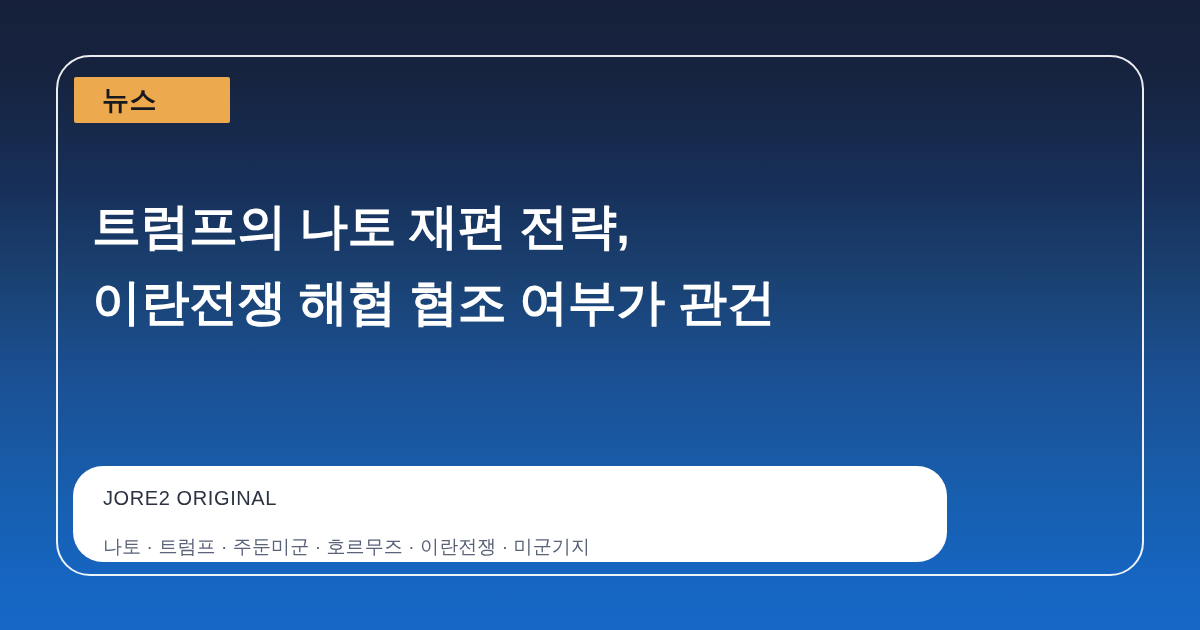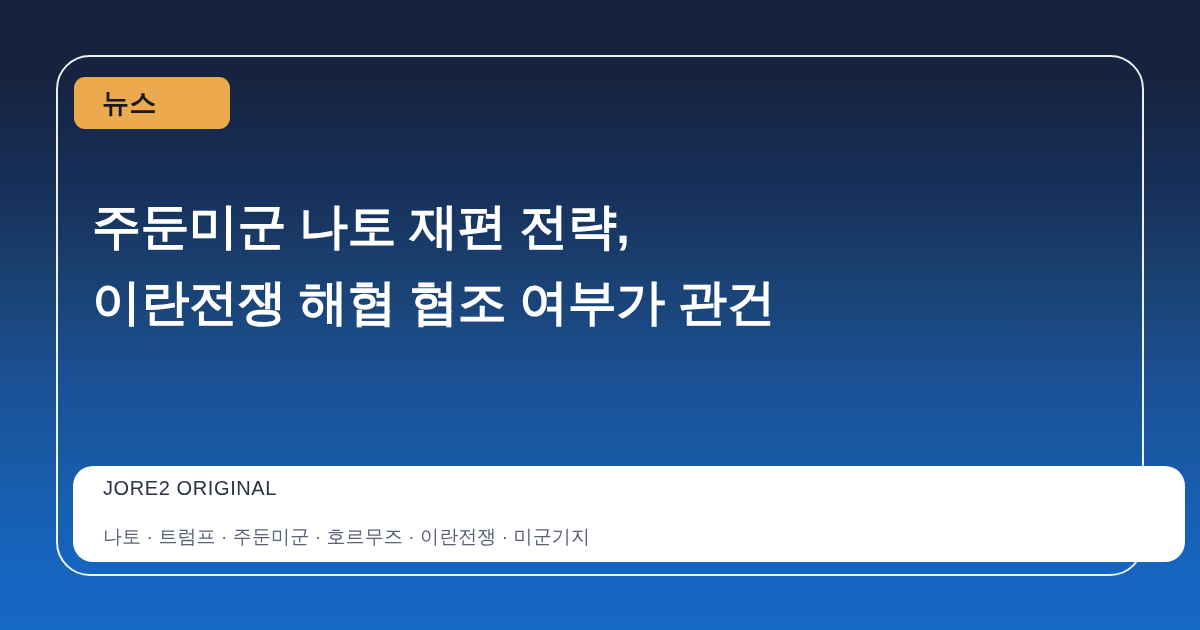--- a/index.html
+++ b/index.html
@@ -46,23 +46,23 @@
     border-radius: 34px;
     padding: 0;
   }
 
   
   .badge {
     position: absolute;
     left: 16px;
     top: 20px;
     min-width: 156px;
-    height: 52px;
+    height: 46px;
     background: #eca94e;
-    border-radius: 11px;
+    border-radius: 2px;
     display: flex;
     align-items: center;
     padding: 0 28px;
     box-sizing: border-box;
   }
   .badge-label {
     color: #18181f;
     font-size: 27px;
     font-weight: bold;
     letter-spacing: 0.5px;
@@ -83,26 +83,26 @@
     line-height: 76px;
     letter-spacing: -0.5px;
     white-space: nowrap;
   }
 
   
   .footer {
     position: absolute;
     left: 15px;
     top: 409px;
-    width: 1112px;
+    width: 874px;
     height: 96px;
     background: #ffffff;
-    border-radius: 20px;
+    border-radius: 30px;
     box-sizing: border-box;
-    padding: 9px 30px 0 30px;
+    padding: 19px 30px 0 30px;
   }
   .footer-brand {
     color: #2b3242;
     font-size: 20px;
     font-weight: normal;
     letter-spacing: 0.6px;
     line-height: 26px;
   }
   .footer-tags {
     color: #5a6379;
@@ -117,21 +117,21 @@
 
 <div class="canvas">
 
   <div class="card">
 
     <div class="badge">
       <span class="badge-label">뉴스</span>
     </div>
 
     <div class="headline">
-      <div class="headline-line">주둔미군 나토 재편 전략,</div>
+      <div class="headline-line">트럼프의 나토 재편 전략,</div>
       <div class="headline-line">이란전쟁 해협 협조 여부가 관건</div>
     </div>
 
     <div class="footer">
       <div class="footer-brand">JORE2 ORIGINAL</div>
       <div class="footer-tags">나토 · 트럼프 · 주둔미군 · 호르무즈 · 이란전쟁 · 미군기지</div>
     </div>
 
   </div>
 

